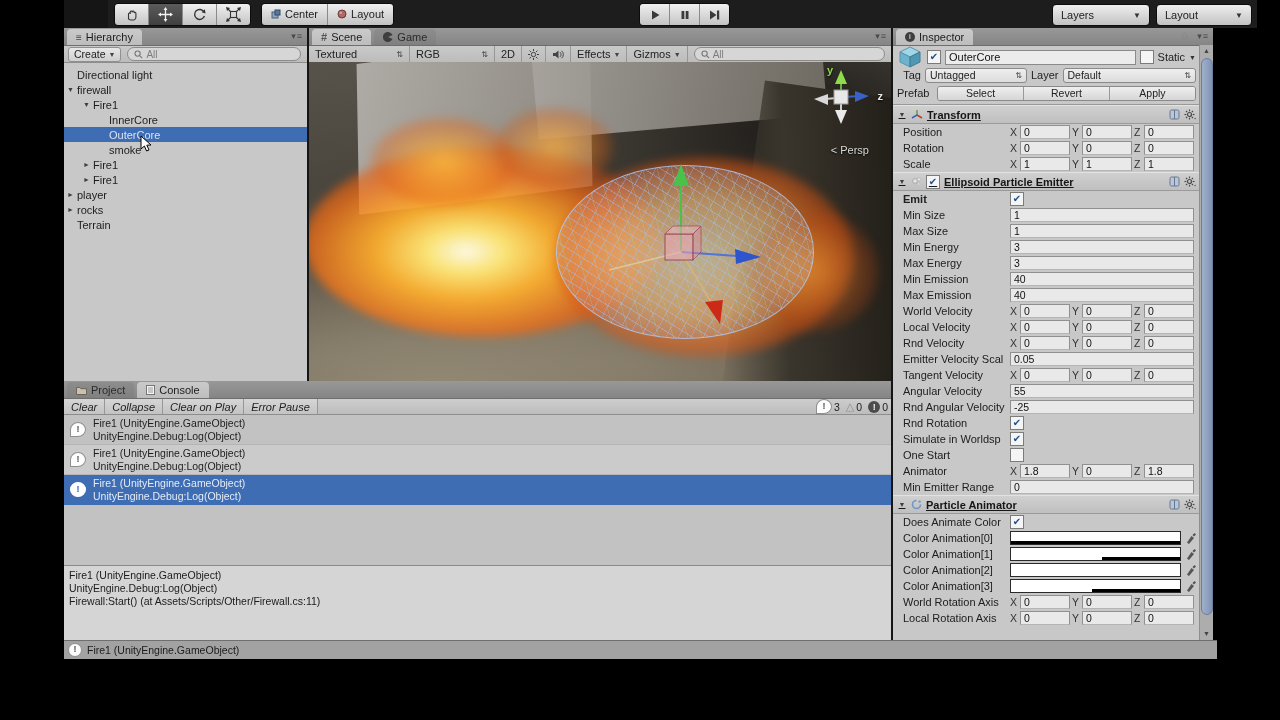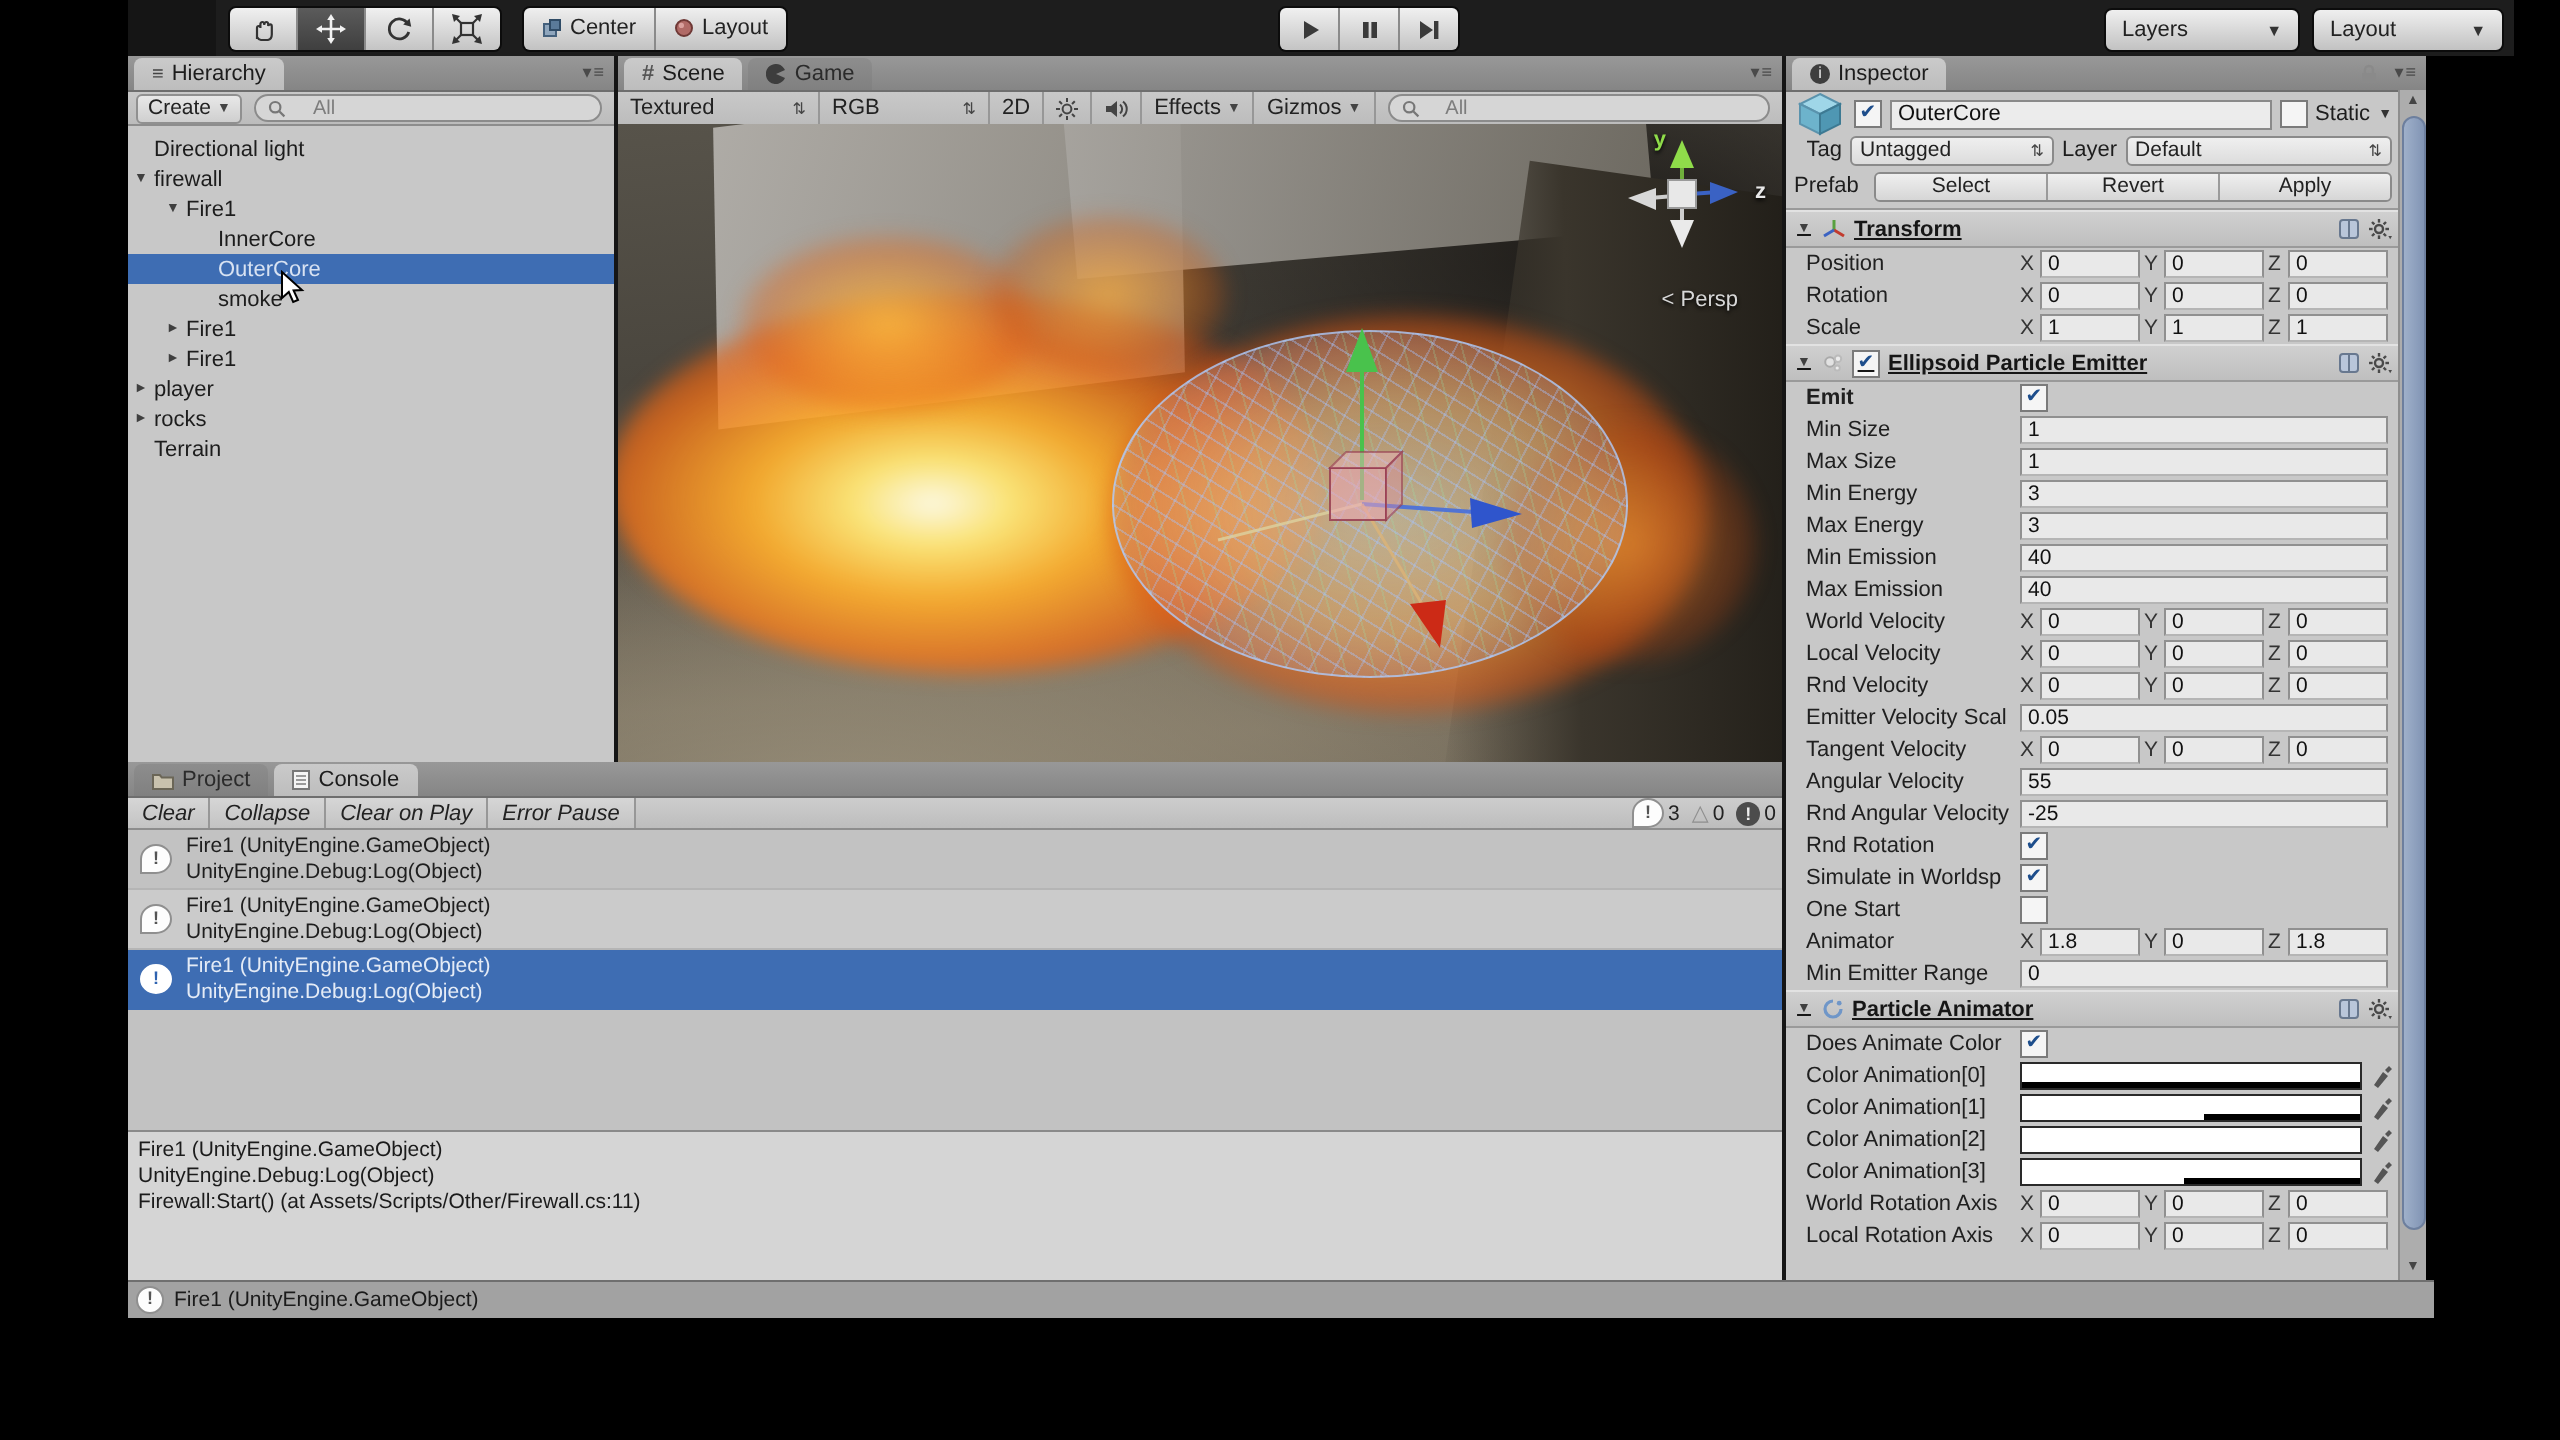--- a/index.html
+++ b/index.html
@@ -26,21 +26,21 @@
 
   
   .tabbar{height:17px;background:linear-gradient(#989898,#858585);display:flex;align-items:flex-end;position:relative;border-bottom:1px solid #6e6e6e;}
   .tab{height:16px;padding:0 9px;display:flex;align-items:center;gap:4px;font-size:11px;color:#1c1c1c;
        border-radius:4px 4px 0 0;margin-left:3px;background:linear-gradient(#cacaca,#bdbdbd);}
   .tab.inactive{background:linear-gradient(#8d8d8d,#808080);color:#2b2b2b;}
   .panelmenu{position:absolute;right:4px;top:3px;font-size:9px;color:#4a4a4a;letter-spacing:1px;}
   .minibar{height:16px;background:linear-gradient(#c9c9c9,#bcbcbc);border-bottom:1px solid #8d8d8d;
            display:flex;align-items:center;font-size:11px;color:#222;}
   .searchpill{flex:1;height:12px;margin:0 6px 0 6px;background:#d6d6d6;border:1px solid #8b8b8b;border-radius:8px;
-              display:flex;align-items:center;padding:0 6px;color:#7d7d7d;font-size:10px;gap:13px;}
+              display:flex;align-items:center;padding:0 6px;color:#7d7d7d;font-size:10px;gap:3px;}
 
   
   .hier{position:absolute;left:0;top:28px;width:243px;height:353px;background:#c8c8c8;overflow:hidden;}
   .createbtn{margin-left:4px;padding:0 5px;height:13px;display:flex;align-items:center;gap:3px;font-size:10.5px;
              background:linear-gradient(#e8e8e8,#cfcfcf);border:1px solid #909090;border-radius:3px;color:#222;}
   .tree{position:relative;padding-top:4px;}
   .trow{height:15px;display:flex;align-items:center;font-size:11px;color:#1d1d1d;white-space:nowrap;}
   .fold{width:13px;text-align:center;font-size:7px;color:#3f3f3f;flex:none;}
   .fold.open::before{content:"▼";}
   .fold.closed::before{content:"►";}

